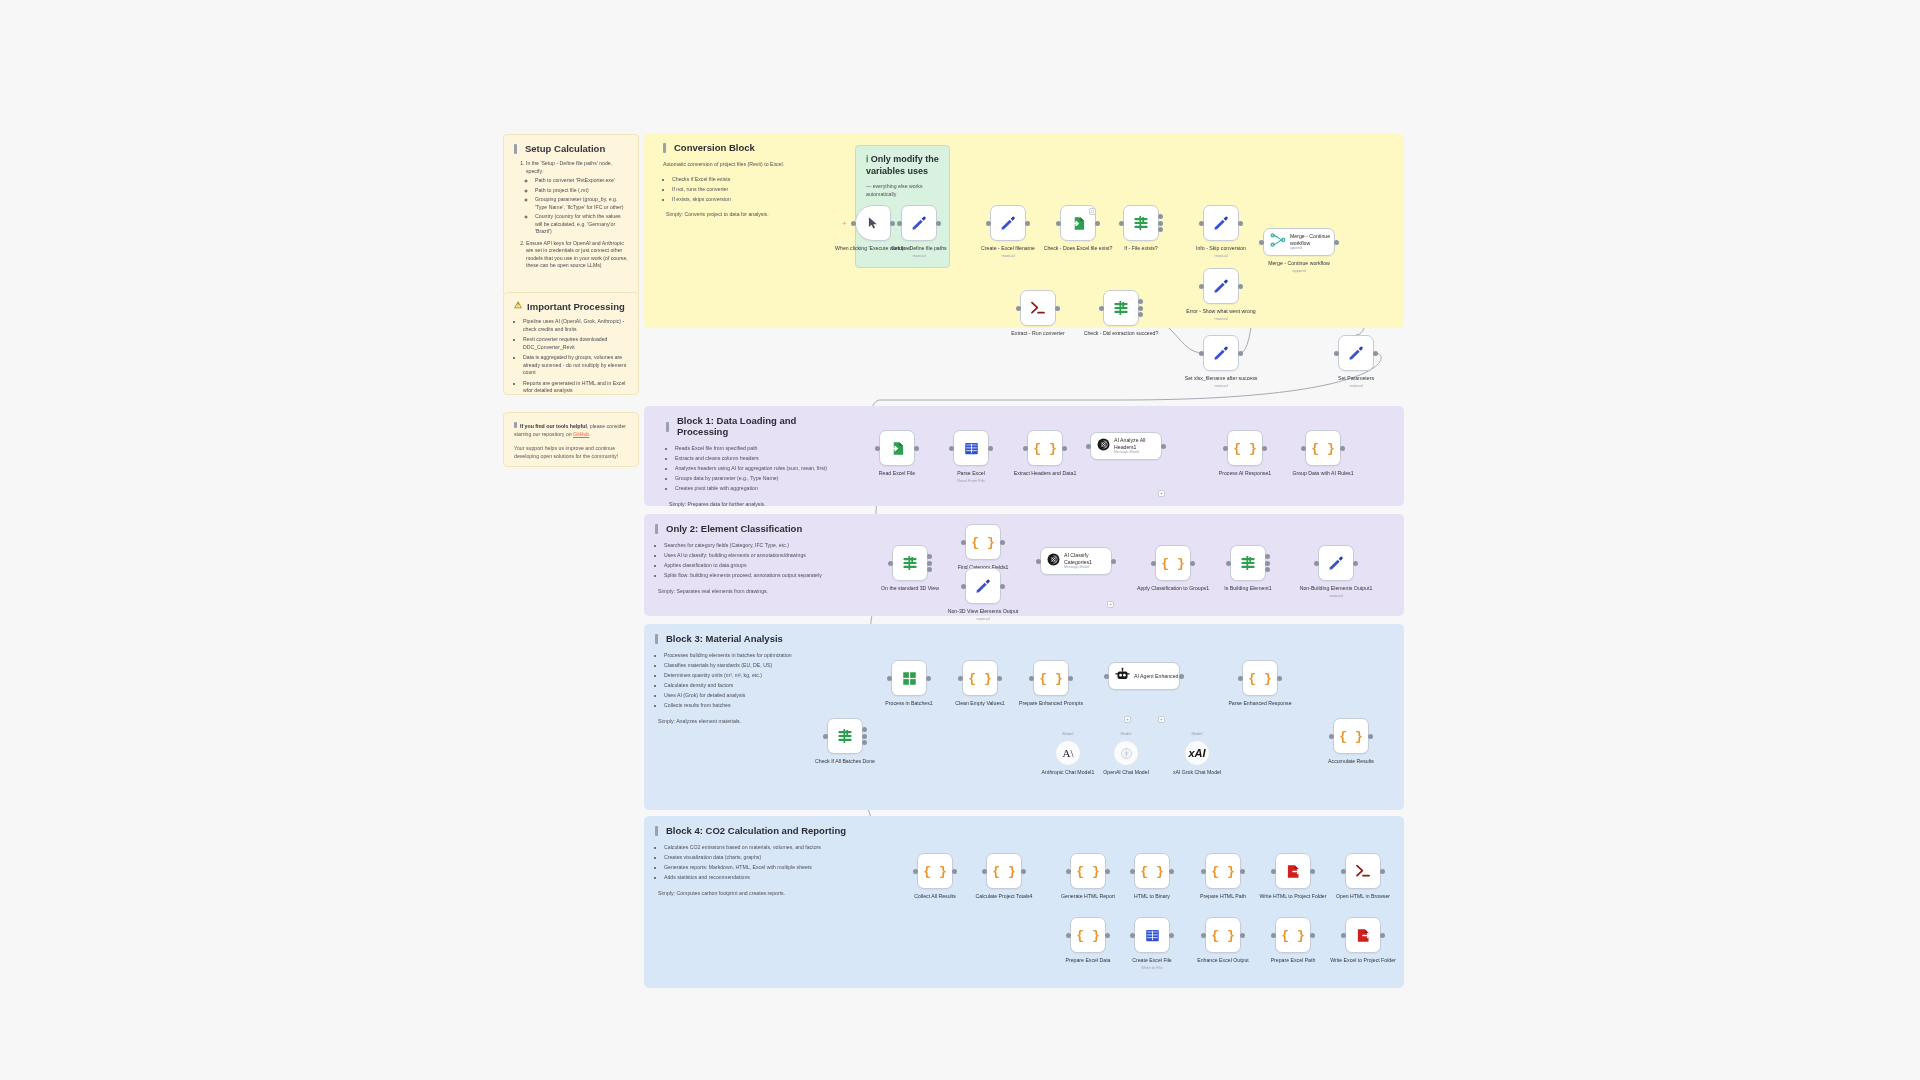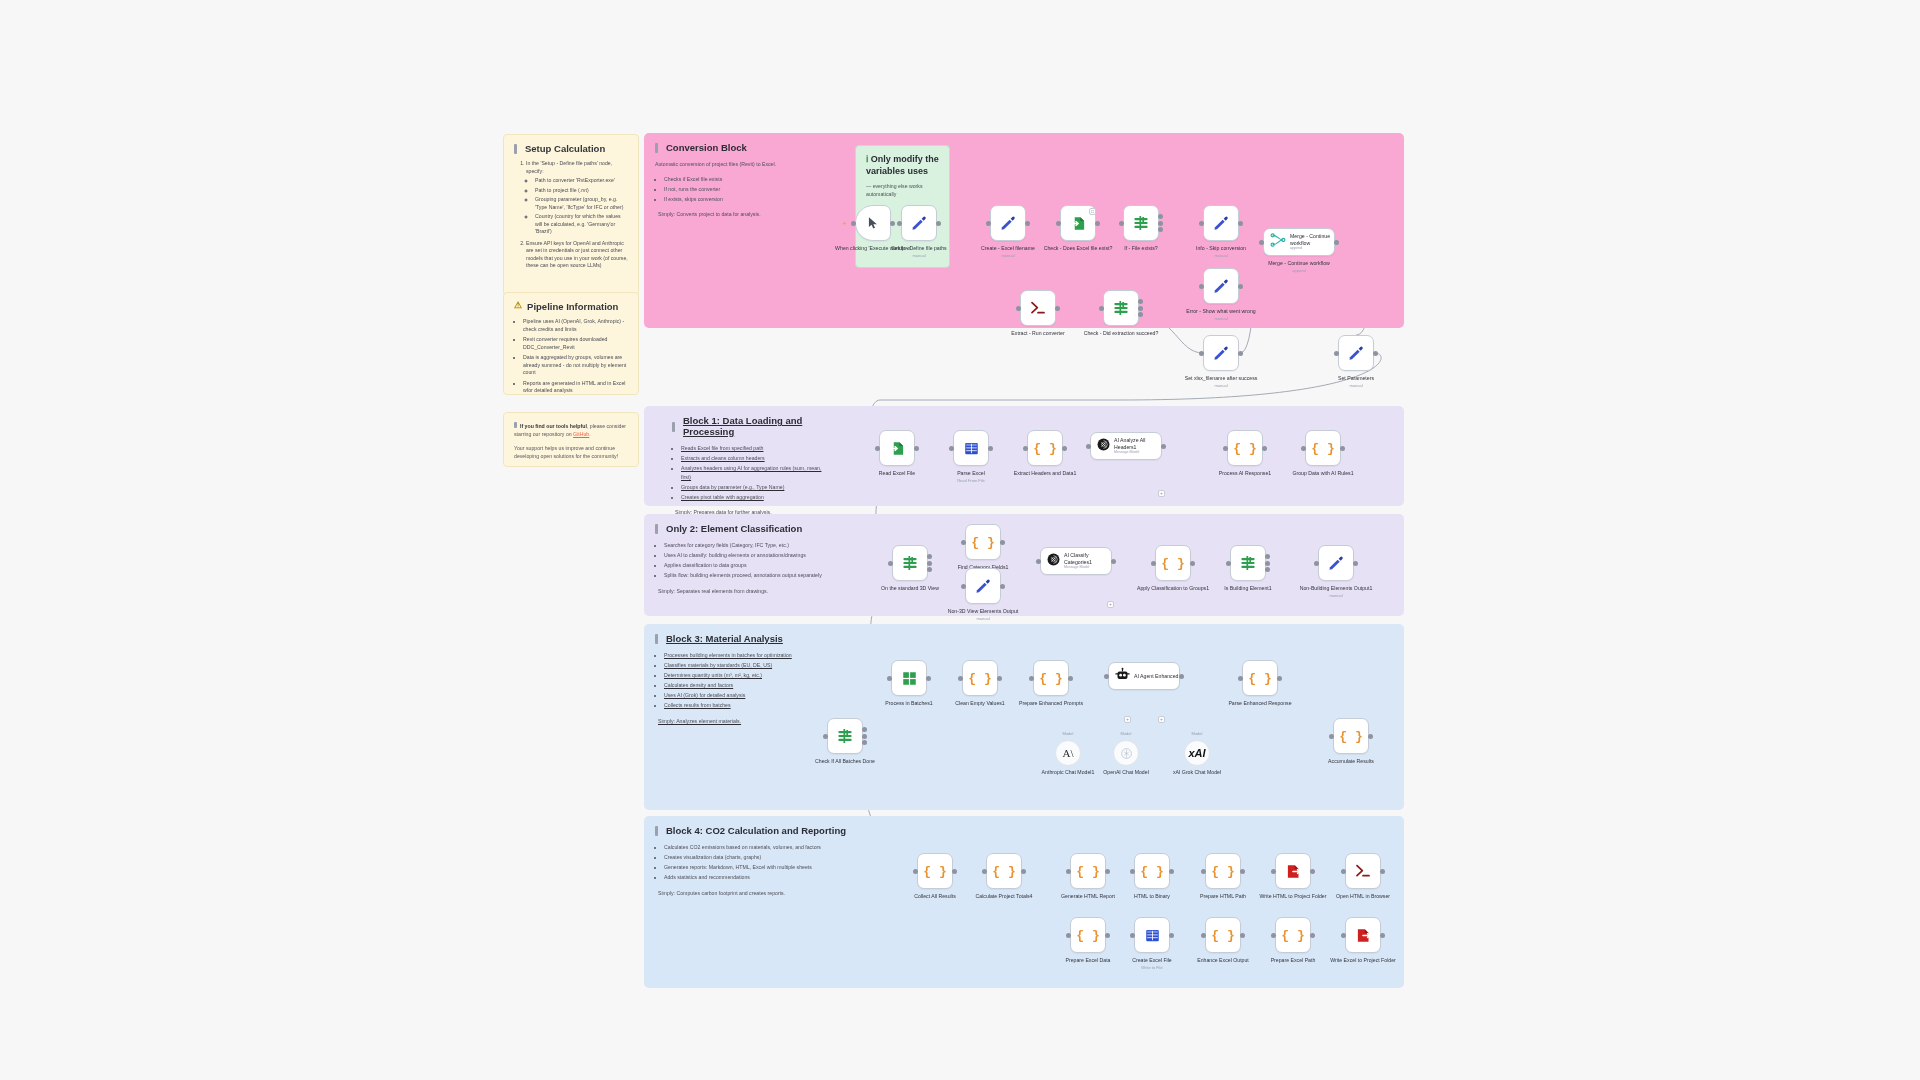--- a/index.html
+++ b/index.html
@@ -33,24 +33,24 @@
   .note-support b { color:#33343d; }
   .lnk { color:#e8624a; text-decoration:underline; }
 
   
   .block { position:absolute; border-radius:5px; }
   .block-head { font-size:9.5px; font-weight:bold; display:flex; align-items:center; gap:5px; }
   .block-desc { font-size:5.2px; line-height:1.65; color:#4e4f59; margin-top:7px; }
   .block-desc li { list-style:disc; margin-left:9px; margin-bottom:1.5px;}
   .block-desc .simply { margin-top:7px; margin-left:3px; }
 
-  .b-conv  { background:#f9a8d4; }
+  .b-conv  { background:#fef9c3;padding-left:8px; }
   .b-b1    { background:#e6e1f5; }
   .b-b2    { background:#e6e1f5; }
-  .b-b3    { background:#d9e7f6;text-decoration:underline; }
+  .b-b3    { background:#d9e7f6; }
   .b-b4    { background:#d8e7f7; }
 
   
   .note-green { background:#d8f2df; border:1px solid #b9e3c6; }
   .note-green .gt { font-size:9px; font-weight:bold; color:#2b2c35; line-height:1.3; }
   .note-green .gs { font-size:5.2px; color:#4e4f59; margin-top:6px; line-height:1.5; }
 
   
   .node { position:absolute; }
   .nbox {
@@ -194,21 +194,21 @@
             <li>Grouping parameter (group_by, e.g. 'Type Name', 'IfcType' for IFC or other)</li>
             <li>Country (country for which the values will be calculated, e.g. 'Germany'or 'Brazil')</li>
           </ul></li>
         <li>Ensure API keys for OpenAI and Anthropic are set in credentials or just connect other models that you use in your work (of course, these can be open source LLMs)</li>
       </ol>
   </div>
 
   <div class="note note-yellow" style="left:503px; top:292px; width:136px; height:103px;">
     <div class="note-title">
       <span class="warn-ico">⚠</span>
-      <span>Pipeline Information</span>
+      <span>Important Processing</span>
     </div>
     <ul class="bullets" id="important-items">
         <li>Pipeline uses AI (OpenAI, Grok, Anthropic) - check credits and limits</li>
         <li>Revit converter requires downloaded DDC_Converter_Revit</li>
         <li>Data is aggregated by groups, volumes are already summed - do not multiply by element count</li>
         <li>Reports are generated in HTML and in Excel wfor detailed analysis</li>
       </ul>
   </div>
 
   <div class="note note-support" style="left:503px; top:412px; width:136px; height:55px;">
@@ -230,21 +230,21 @@
             <li>Checks if Excel file exists</li>
             <li>If not, runs the converter</li>
             <li>If exists, skips conversion</li>
           </ul>
         <p class="simply">Simply: Converts project to data for analysis.</p>
       </div>
     </div>
   </div>
 
   <div class="block b-b1" style="left:644px; top:406px; width:760px; height:100px;">
-    <div style="padding:9px 28px; width:215px;text-decoration:underline;">
+    <div style="padding:9px 22px; width:215px;">
       <div class="block-head">
         <span class="bar"></span>
         <span>Block 1: Data Loading and Processing</span>
       </div>
       <div class="block-desc">
         <ul id="b1-bullets">
             <li>Reads Excel file from specified path</li>
             <li>Extracts and cleans column headers</li>
             <li>Analyzes headers using AI for aggregation rules (sum, mean, first)</li>
             <li>Groups data by parameter (e.g., Type Name)</li>

